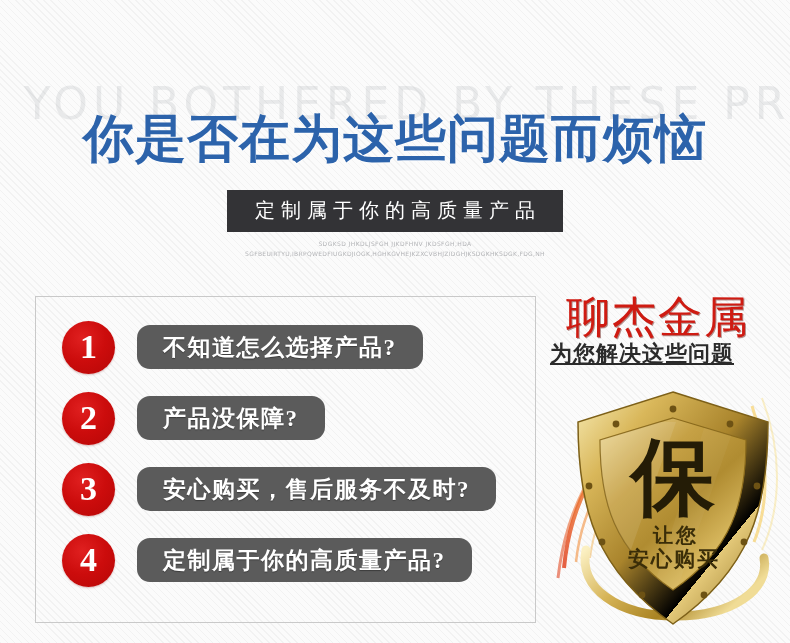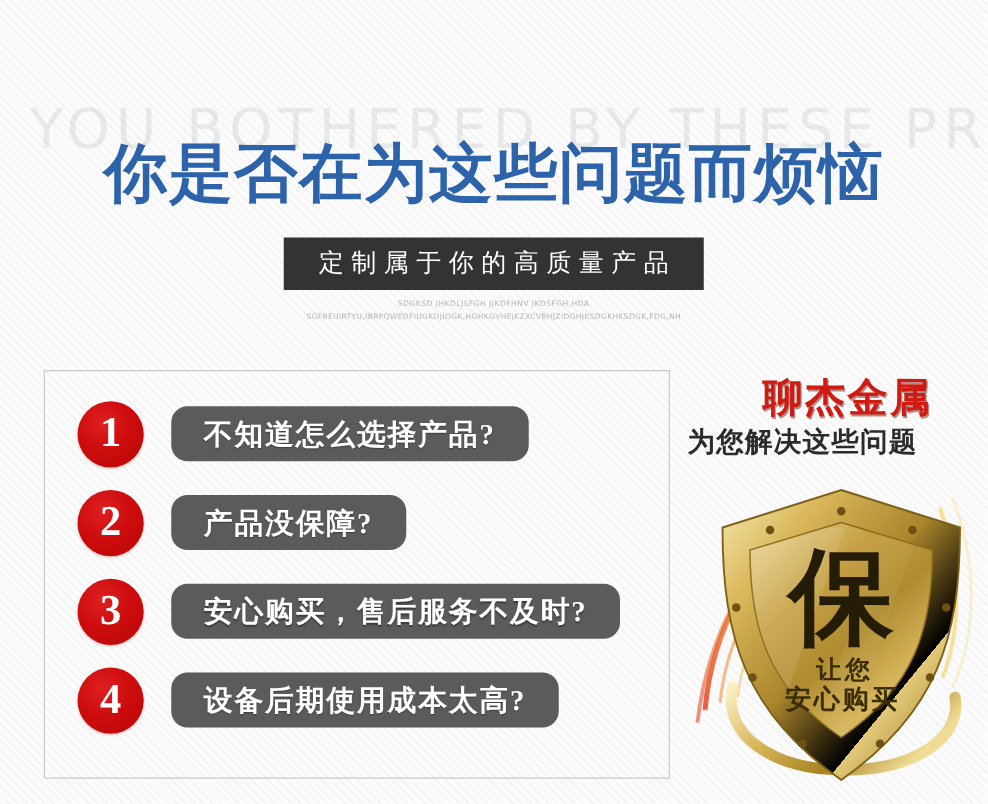--- a/index.html
+++ b/index.html
@@ -152,41 +152,41 @@
   }
 
   
   #brand-block {
     position: absolute;
     left: 548px;
     top: 300px;
     width: 242px;
   }
   #brand-name {
-    font-size: 32px;
-    font-weight: bold;
+    font-size: 44px;
+    font-weight: normal;
     color: #cf1b12;
     letter-spacing: 2px;
     white-space: nowrap;
     font-family: "Liberation Serif", "DejaVu Serif", serif;
     text-shadow: 1px 1px 0 rgba(90,10,5,0.45);
     line-height: 36px;
     margin-left: 18px;
-    text-align: center;
   }
   #brand-tagline {
     font-size: 22px;
     font-weight: bold;
     color: #2b2b2b;
     letter-spacing: 1px;
     white-space: nowrap;
     font-family: "Liberation Serif", "DejaVu Serif", serif;
     line-height: 30px;
     margin-top: 3px;
     margin-left: 2px;
+    text-decoration: underline;
   }
 
   
   #shield-art {
     position: absolute;
     left: 556px;
     top: 382px;
     width: 234px;
     height: 252px;
   }
@@ -225,21 +225,21 @@
       <div class="problem-pill">产品没保障?</div>
     </div>
 
     <div class="problem-row r3">
       <div class="num-badge">3</div>
       <div class="problem-pill">安心购买，售后服务不及时?</div>
     </div>
 
     <div class="problem-row r4">
       <div class="num-badge">4</div>
-      <div class="problem-pill">设备后期使用成本太高?</div>
+      <div class="problem-pill">定制属于你的高质量产品?</div>
     </div>
 
   </div>
 
   <div id="brand-block">
     <div id="brand-name">聊杰金属</div>
     <div id="brand-tagline">为您解决这些问题</div>
   </div>
 
   <div id="shield-art">

